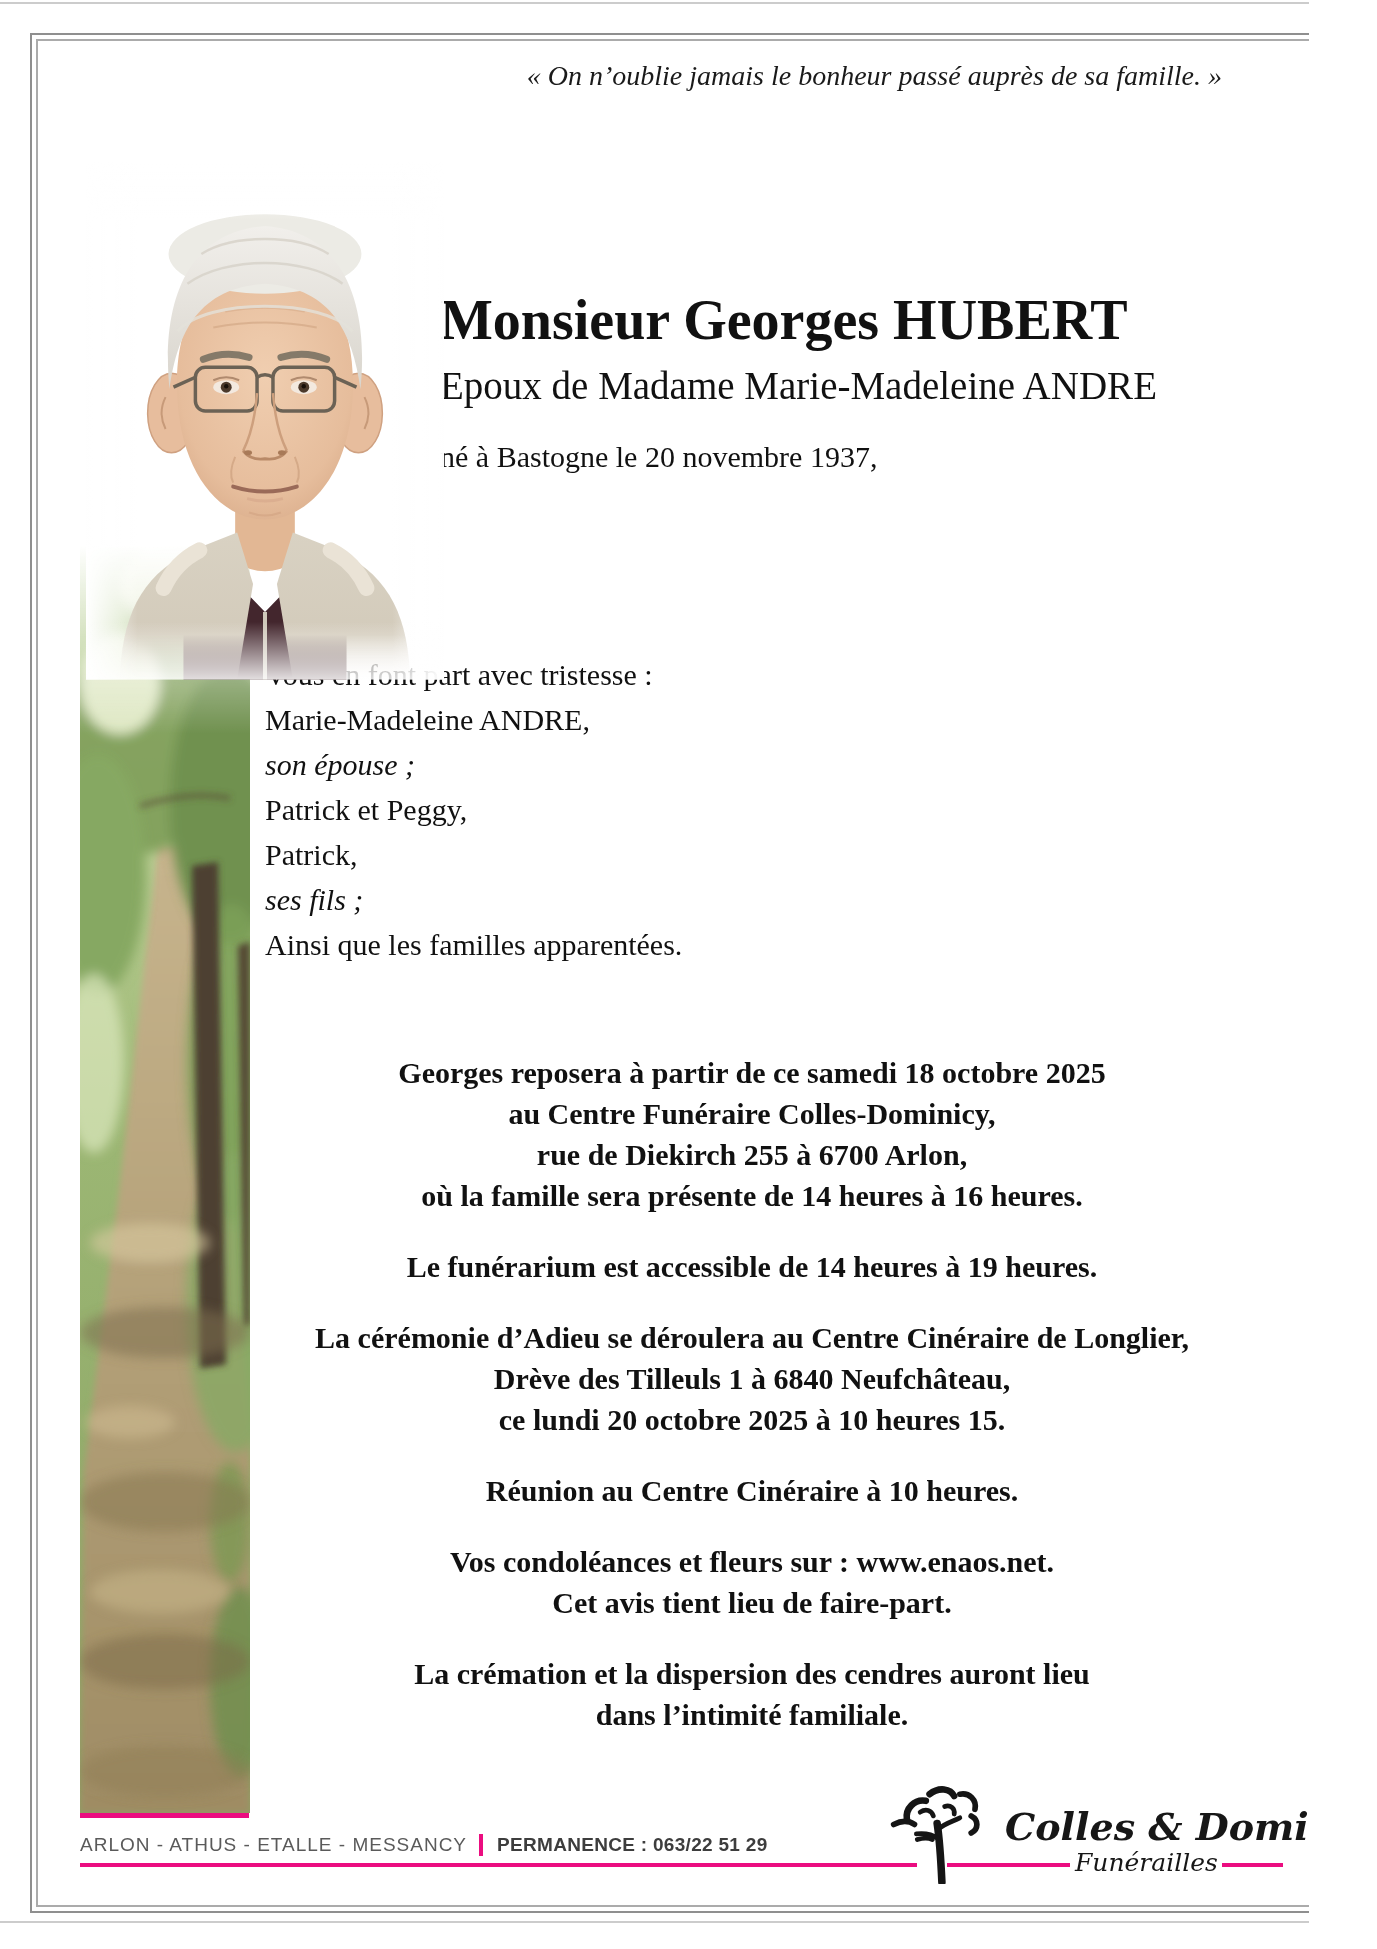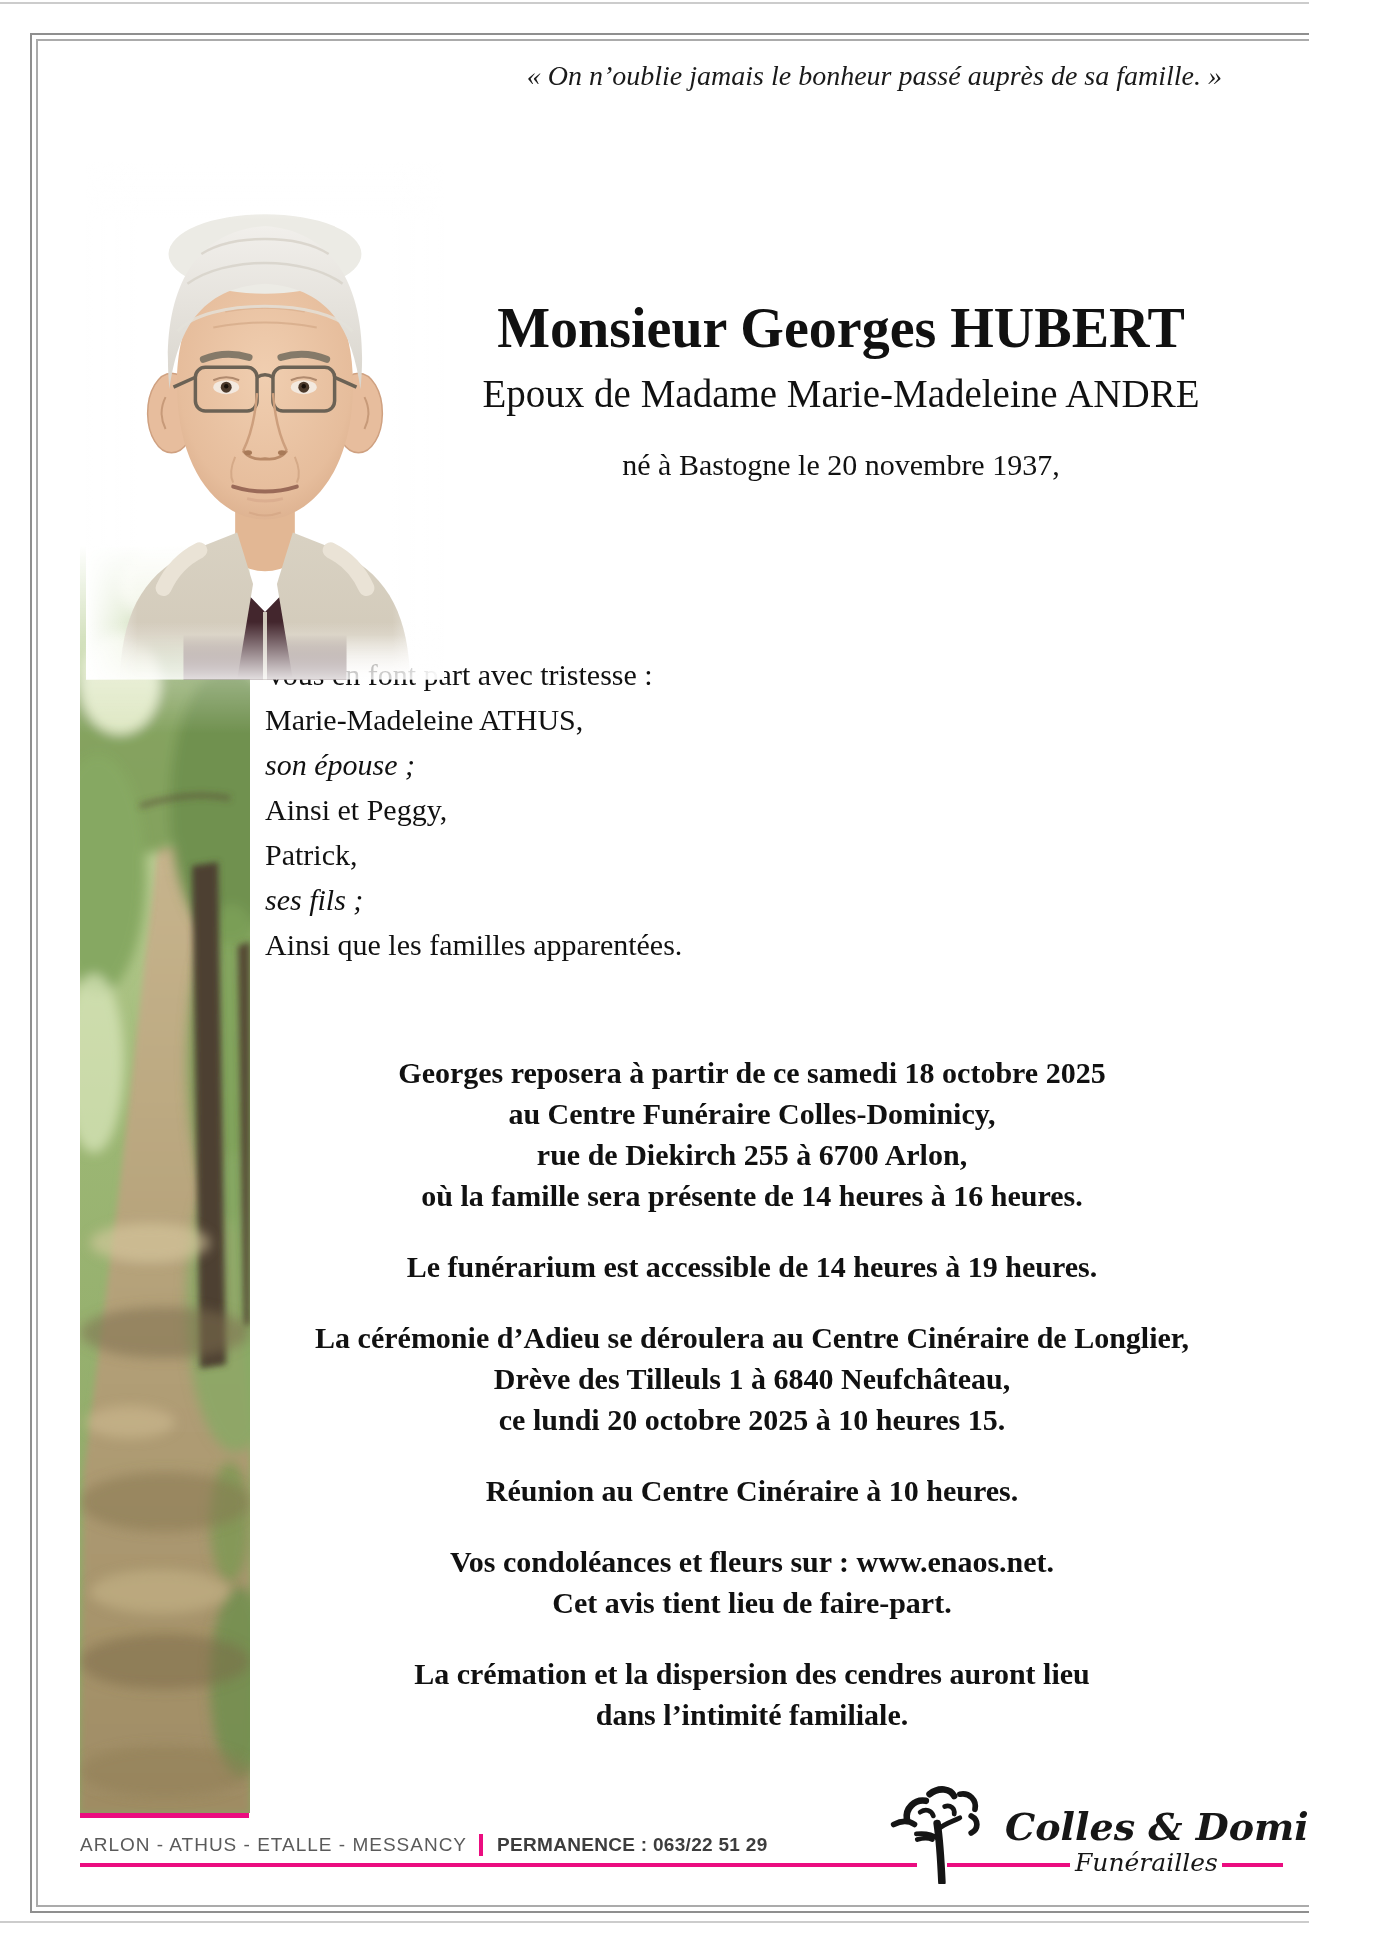--- a/index.html
+++ b/index.html
@@ -9,21 +9,21 @@
   .frame-outer{position:absolute;left:30px;top:33px;width:1313px;height:1876px;
         border:2px solid #8f8f8f;}
   .frame-inner{position:absolute;left:4px;top:4px;right:4px;bottom:4px;border:2px solid #ababab;}
 
   .quote{position:absolute;top:60px;right:87px;font-style:italic;font-size:28px;color:#1a1a1a;}
 
   .photo-portrait{position:absolute;left:86px;top:160px;width:358px;height:522px;z-index:2;}
   .photo-forest{position:absolute;left:80px;top:545px;width:170px;height:1268px;z-index:1;}
   .forest-underline{position:absolute;left:80px;top:1813px;width:169px;height:5px;background:var(--accent,#EB0D80);z-index:3;}
 
-  .title-block{position:absolute;left:440px;right:67px;top:294px;text-align:center;}
+  .title-block{position:absolute;left:440px;right:67px;top:286px;text-align:left;}
   .main-title{font-size:56px;font-weight:bold;line-height:68px;white-space:nowrap;}
   .subtitle{font-size:39px;line-height:48px;margin-top:8px;}
   .dates{margin-top:26px;font-size:30px;line-height:42px;}
 
   .family-block{position:absolute;left:265px;right:87px;top:652px;font-size:30px;line-height:45px;}
   .fam-line{white-space:nowrap;}
   .fam-right{text-align:left;font-style:italic;}
 
   .ann-block{position:absolute;left:265px;right:70px;top:1052px;text-align:center;
              font-size:30px;font-weight:bold;line-height:41px;}
@@ -229,23 +229,23 @@
   <div class="title-block">
     <div class="main-title">Monsieur Georges HUBERT</div>
     <div class="subtitle">Epoux de Madame Marie-Madeleine ANDRE</div>
     <div class="dates">
       <div>né à Bastogne le 20 novembre 1937,</div>
     </div>
   </div>
 
   <div class="family-block">
     <div class="fam-line">Vous en font part avec tristesse :</div>
-    <div class="fam-line">Marie-Madeleine ATHUS,</div>
+    <div class="fam-line">Marie-Madeleine ANDRE,</div>
     <div class="fam-line fam-right">son épouse ;</div>
-    <div class="fam-line">Ainsi et Peggy,</div>
+    <div class="fam-line">Patrick et Peggy,</div>
     <div class="fam-line">Patrick,</div>
     <div class="fam-line fam-right">ses fils ;</div>
     <div class="fam-line">Ainsi que les familles apparentées.</div>
   </div>
 
   <div class="ann-block">
     <div class="ann-group">
       <div class="ann-line">Georges reposera à partir de ce samedi 18 octobre 2025</div>
       <div class="ann-line">au Centre Funéraire Colles-Dominicy,</div>
       <div class="ann-line">rue de Diekirch 255 à 6700 Arlon,</div>

